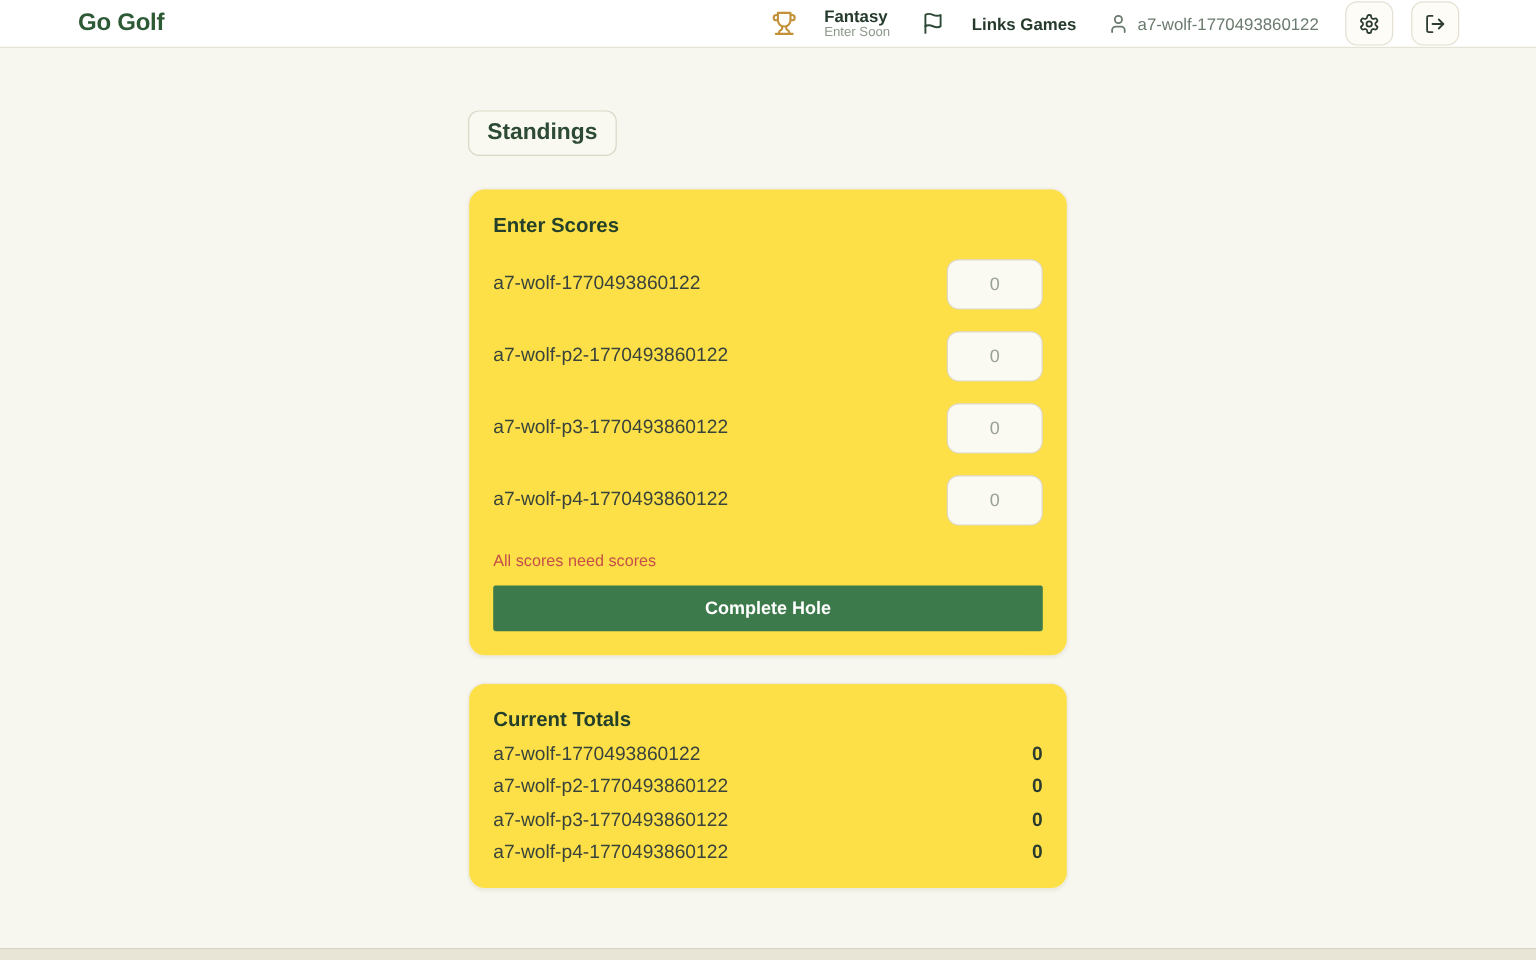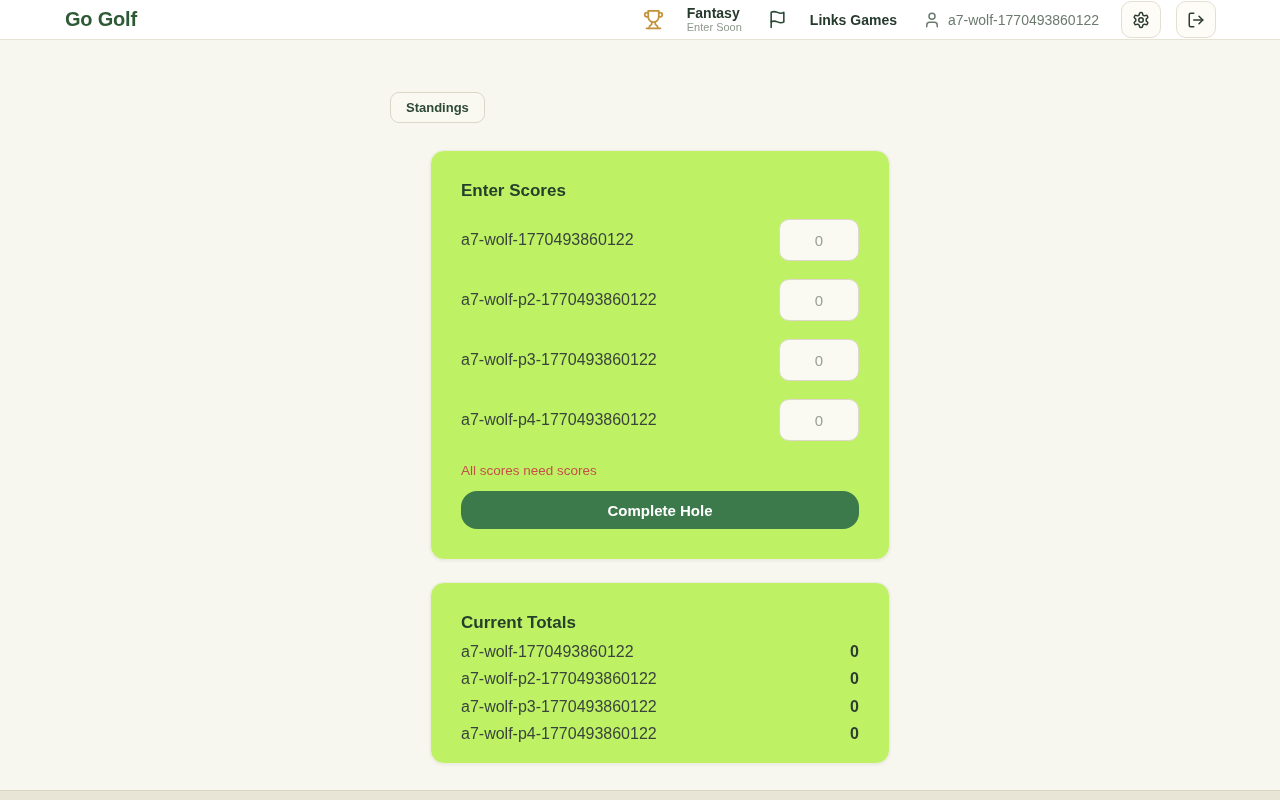--- a/index.html
+++ b/index.html
@@ -53,35 +53,34 @@
     font-size: 39px;
     font-weight: 800;
     color: #2c3c31;
     letter-spacing: -1px;
   }
   .standings-btn {
     border: 1px solid #dbd7c8;
     background: #faf9f1;
     color: #2d4a35;
     font-family: inherit;
-    font-size: 13px;
+    font-size: 19px;
     font-weight: 700;
     padding: 7px 15px;
     border-radius: 9px;
     cursor: pointer;
   }
   .page-subtitle { margin-top: 7px; font-size: 16.5px; color: #4c564d; }
 
   .card {
-    background: #bef264;
+    background: #fde047;
     border: 1px solid #efecdf;
     border-radius: 14px;
     box-shadow: 0 1px 3px rgba(60,60,40,0.07);
-    padding: 30px;
-    margin-left: 40px;
+    padding: 20px;
   }
   .card-scores { margin-top: 27px; }
   .card-title { font-size: 17px; font-weight: 700; color: #24402b; }
 
   .score-row {
     display: flex; align-items: center; justify-content: space-between;
     margin-top: 18px;
   }
   .player-name { font-size: 16px; color: #39433c; }
   .score-input {
@@ -99,21 +98,21 @@
 
   .error-text { margin-top: 22px; font-size: 13.5px; color: #c64f4a; }
 
   .submit-btn {
     margin-top: 13px;
     width: 100%;
     height: 38px;
     background: #3d7a4b;
     color: #ffffff;
     border: none;
-    border-radius: 16px;
+    border-radius: 2px;
     font-family: inherit;
     font-size: 15px;
     font-weight: 700;
     cursor: pointer;
   }
 
   .card-totals { margin-top: 22px; padding-bottom: 20px; }
   .total-row {
     display: flex; align-items: center; justify-content: space-between;
     margin-top: 9.5px;

